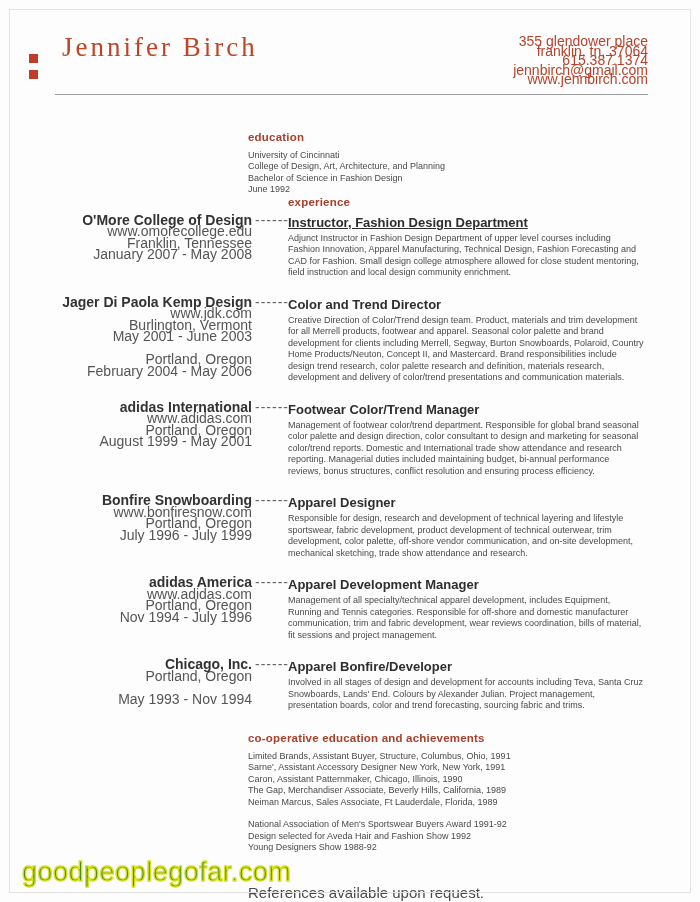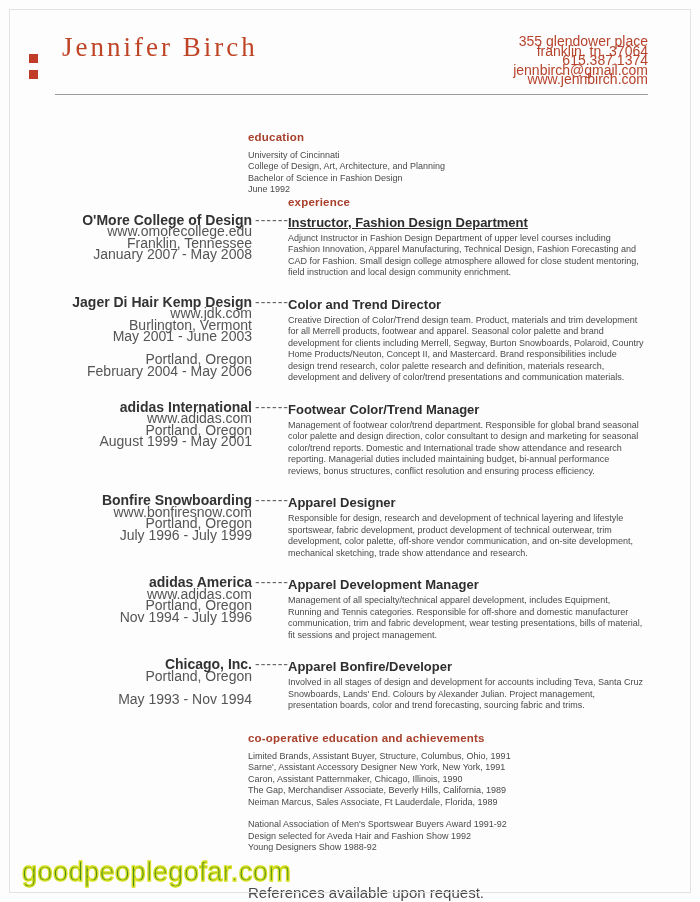--- a/index.html
+++ b/index.html
@@ -100,21 +100,21 @@
             </div>
             <div class="right">
               <div class="title">Instructor, Fashion Design Department</div>
               <p class="desc">Adjunct Instructor in Fashion Design Department of upper level courses including Fashion Innovation, Apparel Manufacturing, Technical Design, Fashion Forecasting and CAD for Fashion. Small design college atmosphere allowed for close student mentoring, field instruction and local design community enrichment.</p>
             </div>
           </div>
 
           <div class="entry">
             <div class="left">
               <div class="employer-line">
-                <span class="employer">Jager Di Hair Kemp Design</span><span class="dashes">------</span>
+                <span class="employer">Jager Di Paola Kemp Design</span><span class="dashes">------</span>
               </div>
               <div class="meta">www.jdk.com
 Burlington, Vermont
 May 2001 - June 2003
 
 Portland, Oregon
 February 2004 - May 2006</div>
             </div>
             <div class="right">
               <div class="title">Color and Trend Director</div>
@@ -156,21 +156,21 @@
             <div class="left">
               <div class="employer-line">
                 <span class="employer">adidas America</span><span class="dashes">------</span>
               </div>
               <div class="meta">www.adidas.com
 Portland, Oregon
 Nov 1994 - July 1996</div>
             </div>
             <div class="right">
               <div class="title">Apparel Development Manager</div>
-              <p class="desc">Management of all specialty/technical apparel development, includes Equipment, Running and Tennis categories. Responsible for off-shore and domestic manufacturer communication, trim and fabric development, wear testing presentations, bills of material, fit sessions and project management.</p>
+              <p class="desc">Management of all specialty/technical apparel development, includes Equipment, Running and Tennis categories. Responsible for off-shore and domestic manufacturer communication, trim and fabric development, wear reviews coordination, bills of material, fit sessions and project management.</p>
             </div>
           </div>
 
           <div class="entry">
             <div class="left">
               <div class="employer-line">
                 <span class="employer">Chicago, Inc.</span><span class="dashes">------</span>
               </div>
               <div class="meta">Portland, Oregon
 

